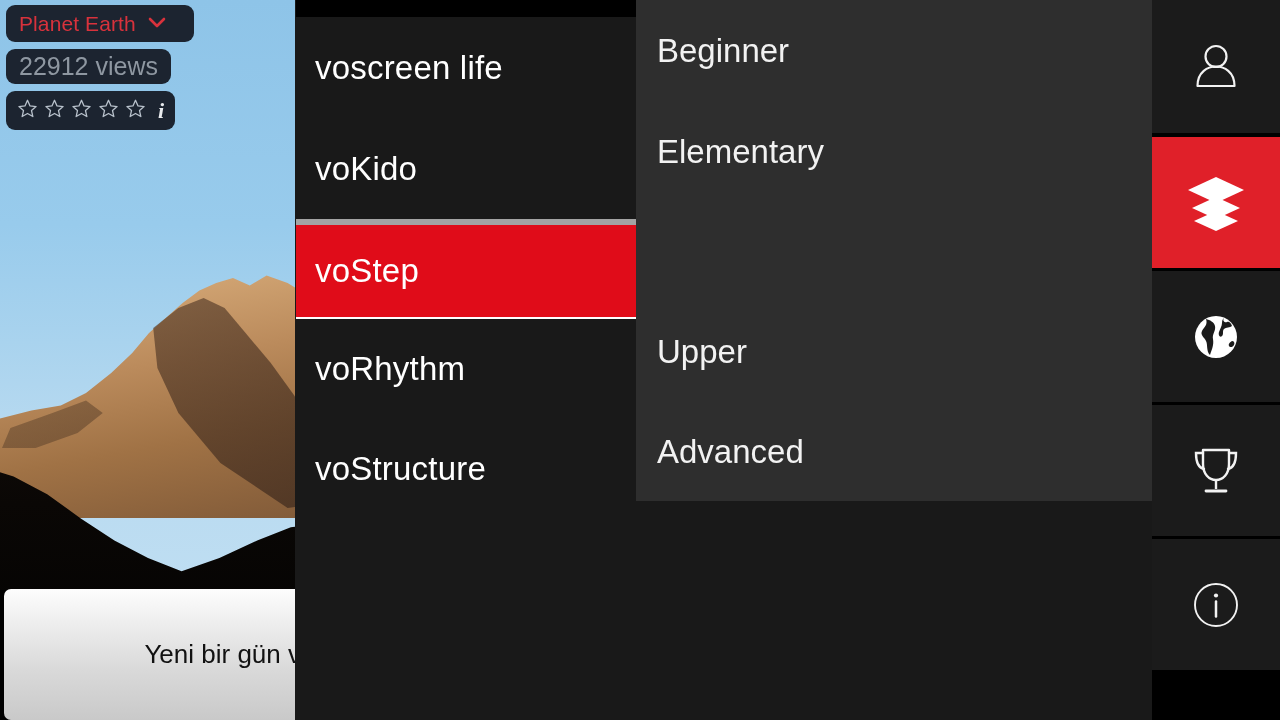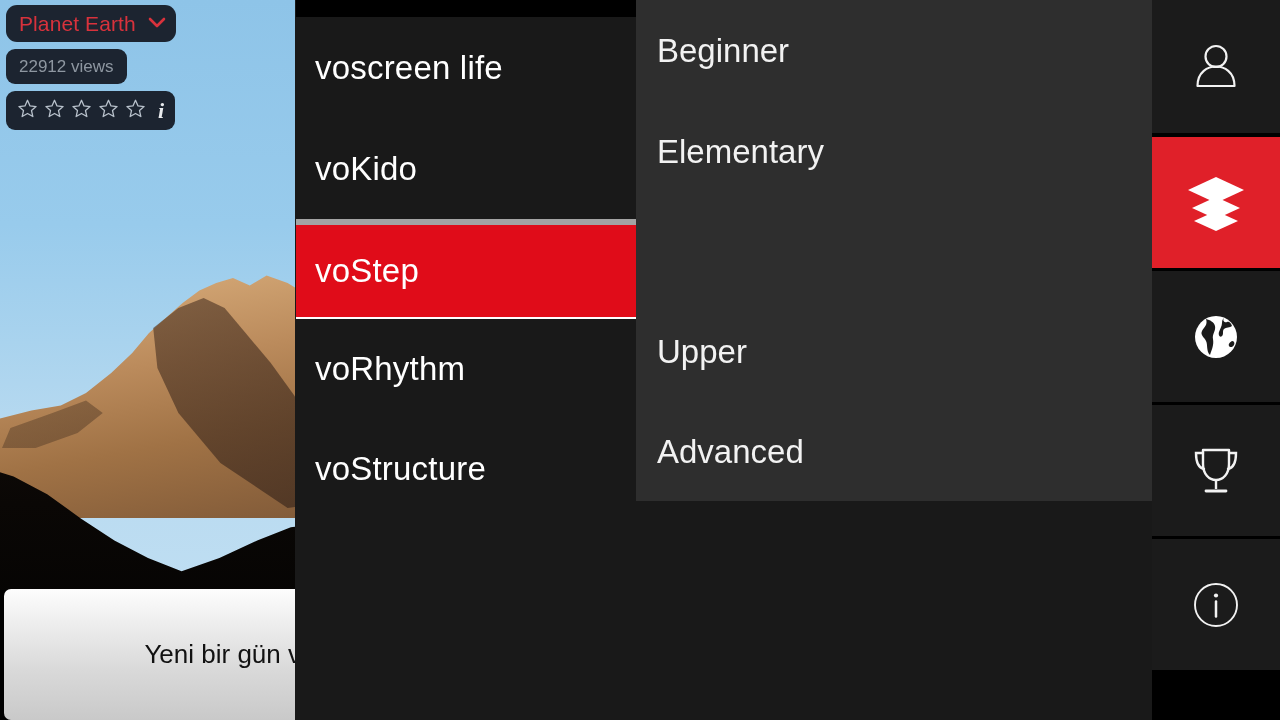--- a/index.html
+++ b/index.html
@@ -49,25 +49,25 @@
   .video-letterbox-bottom {
     position:absolute; left:0; top:590px; width:295px; height:130px; background:#000;
   }
 
   
   .badges { position:absolute; left:6px; top:5px; z-index:6; }
   .badge {
     background:#1c2430; border-radius:9px; display:inline-flex; align-items:center;
     padding:0 13px; height:37px; margin-bottom:7px;
   }
-  .badge.title-badge { padding-right:10px;border-radius:11px; }
+  .badge.title-badge { padding-right:28px; }
   .badge-title-text { color:#d8323c; font-size:21px; letter-spacing:.1px; }
   .chevron { margin-left:12px; display:inline-block; }
   .views-badge { height:35px; }
-  .views-text { color:#8e97a1; font-size:17px; }
+  .views-text { color:#8e97a1; font-size:25px; }
   .stars-badge { height:39px; padding:0 11px; }
   .star { margin-right:6px; }
   .info-italic {
     color:#e8eaed; font-family:"Liberation Serif", serif; font-style:italic;
     font-weight:bold; font-size:22px; margin-left:6px; line-height:1;
   }
 
   
   .caption-panel {
     position:absolute; left:4px; top:589px; width:291px; height:131px;

